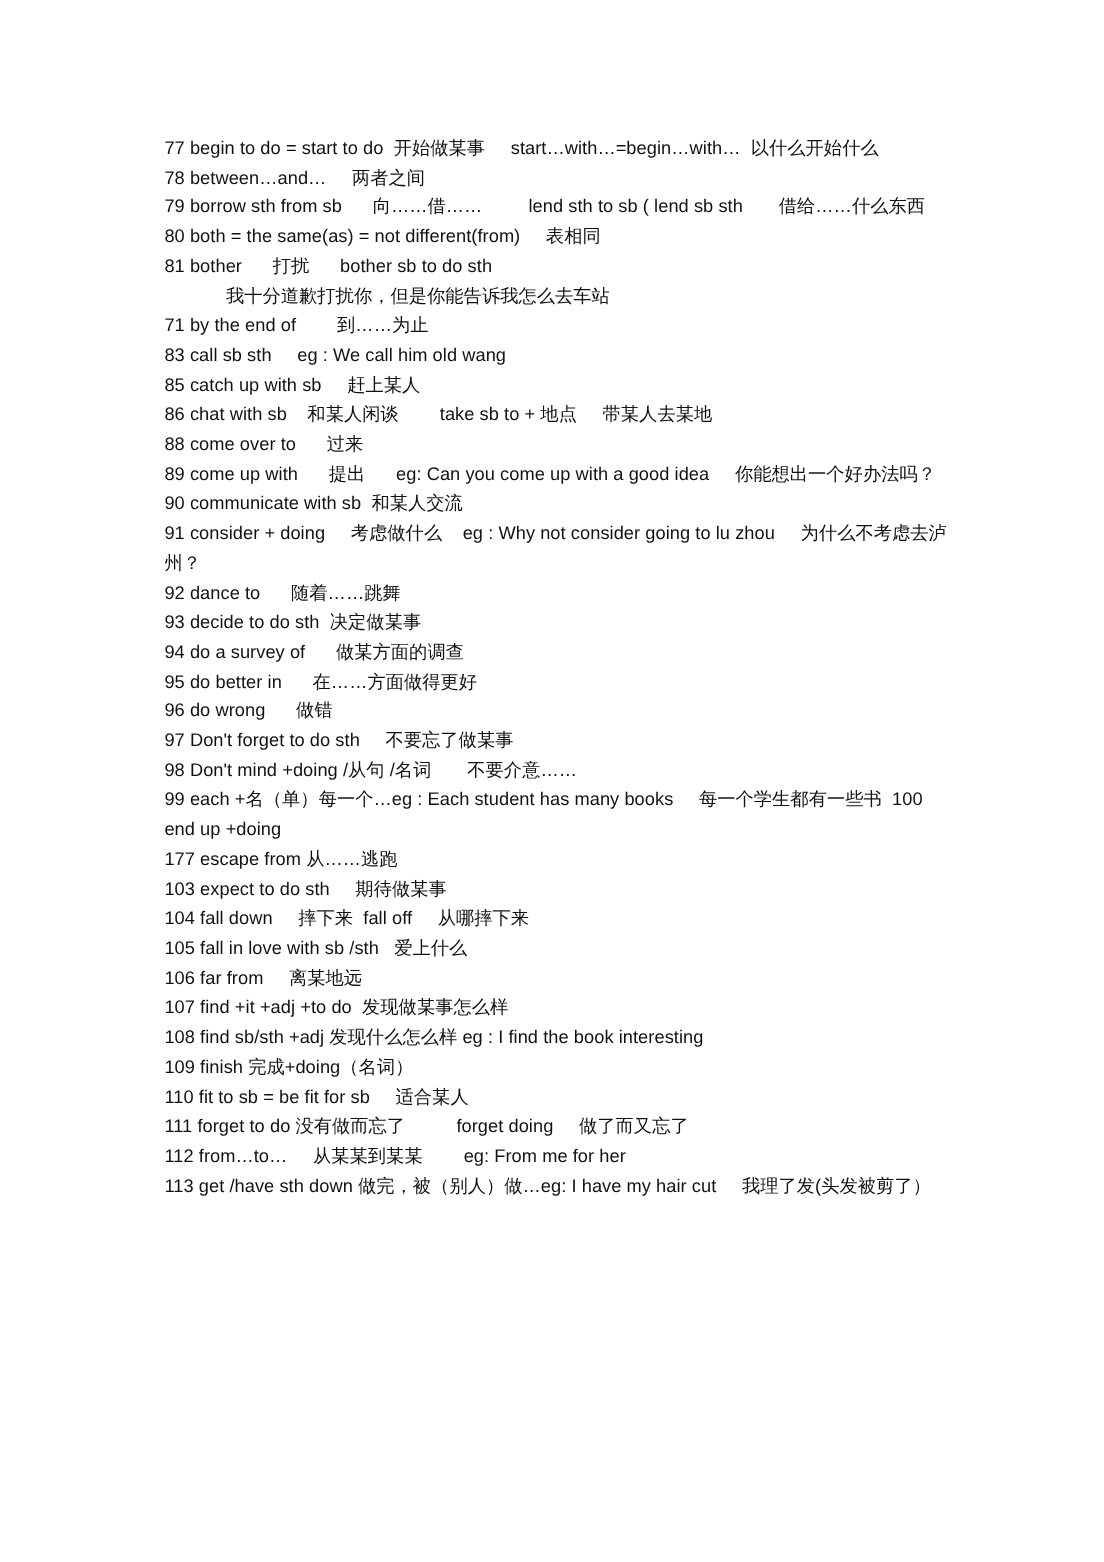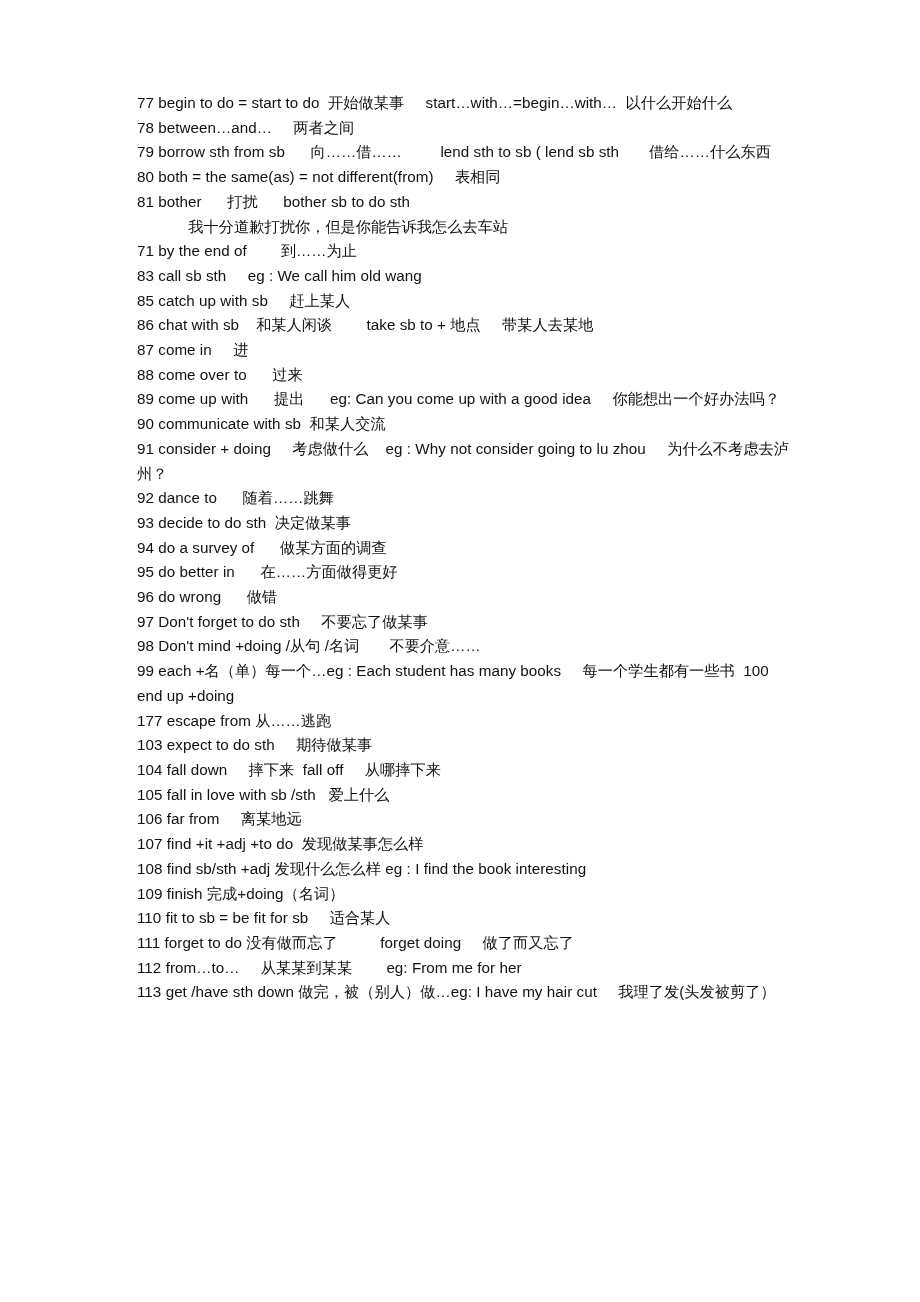--- a/index.html
+++ b/index.html
@@ -17,21 +17,21 @@
   #page {
     position: relative;
     width: 920px;
     height: 1302px;
     background: #ffffff;
     box-sizing: border-box;
   }
   #doc-body {
     position: absolute;
     left: 137px;
-    top: 91px;
+    top: 112px;
     width: 658px;
   }
   .entry {
     font-size: 15.2px;
     line-height: 24.7px;
     color: #111111;
     text-align: left;
     word-wrap: break-word;
     overflow-wrap: break-word;
     white-space: pre-wrap;
@@ -50,21 +50,20 @@
     <div class="entry">77 begin to do = start to do  开始做某事     start…with…=begin…with…  以什么开始什么</div>
     <div class="entry">78 between…and…     两者之间</div>
     <div class="entry">79 borrow sth from sb      向……借……         lend sth to sb ( lend sb sth       借给……什么东西</div>
     <div class="entry">80 both = the same(as) = not different(from)     表相同</div>
     <div class="entry">81 bother      打扰      bother sb to do sth</div>
     <div class="entry indented">            我十分道歉打扰你，但是你能告诉我怎么去车站</div>
     <div class="entry">71 by the end of        到……为止</div>
     <div class="entry">83 call sb sth     eg : We call him old wang</div>
     <div class="entry">85 catch up with sb     赶上某人</div>
     <div class="entry">86 chat with sb    和某人闲谈        take sb to + 地点     带某人去某地</div>
-    <div class="entry">87 come in     进</div>
     <div class="entry">88 come over to      过来</div>
     <div class="entry">89 come up with      提出      eg: Can you come up with a good idea     你能想出一个好办法吗？</div>
     <div class="entry">90 communicate with sb  和某人交流</div>
     <div class="entry">91 consider + doing     考虑做什么    eg : Why not consider going to lu zhou     为什么不考虑去泸州？</div>
     <div class="entry">92 dance to      随着……跳舞</div>
     <div class="entry">93 decide to do sth  决定做某事</div>
     <div class="entry">94 do a survey of      做某方面的调查</div>
     <div class="entry">95 do better in      在……方面做得更好</div>
     <div class="entry">96 do wrong      做错</div>
     <div class="entry">97 Don't forget to do sth     不要忘了做某事</div>

